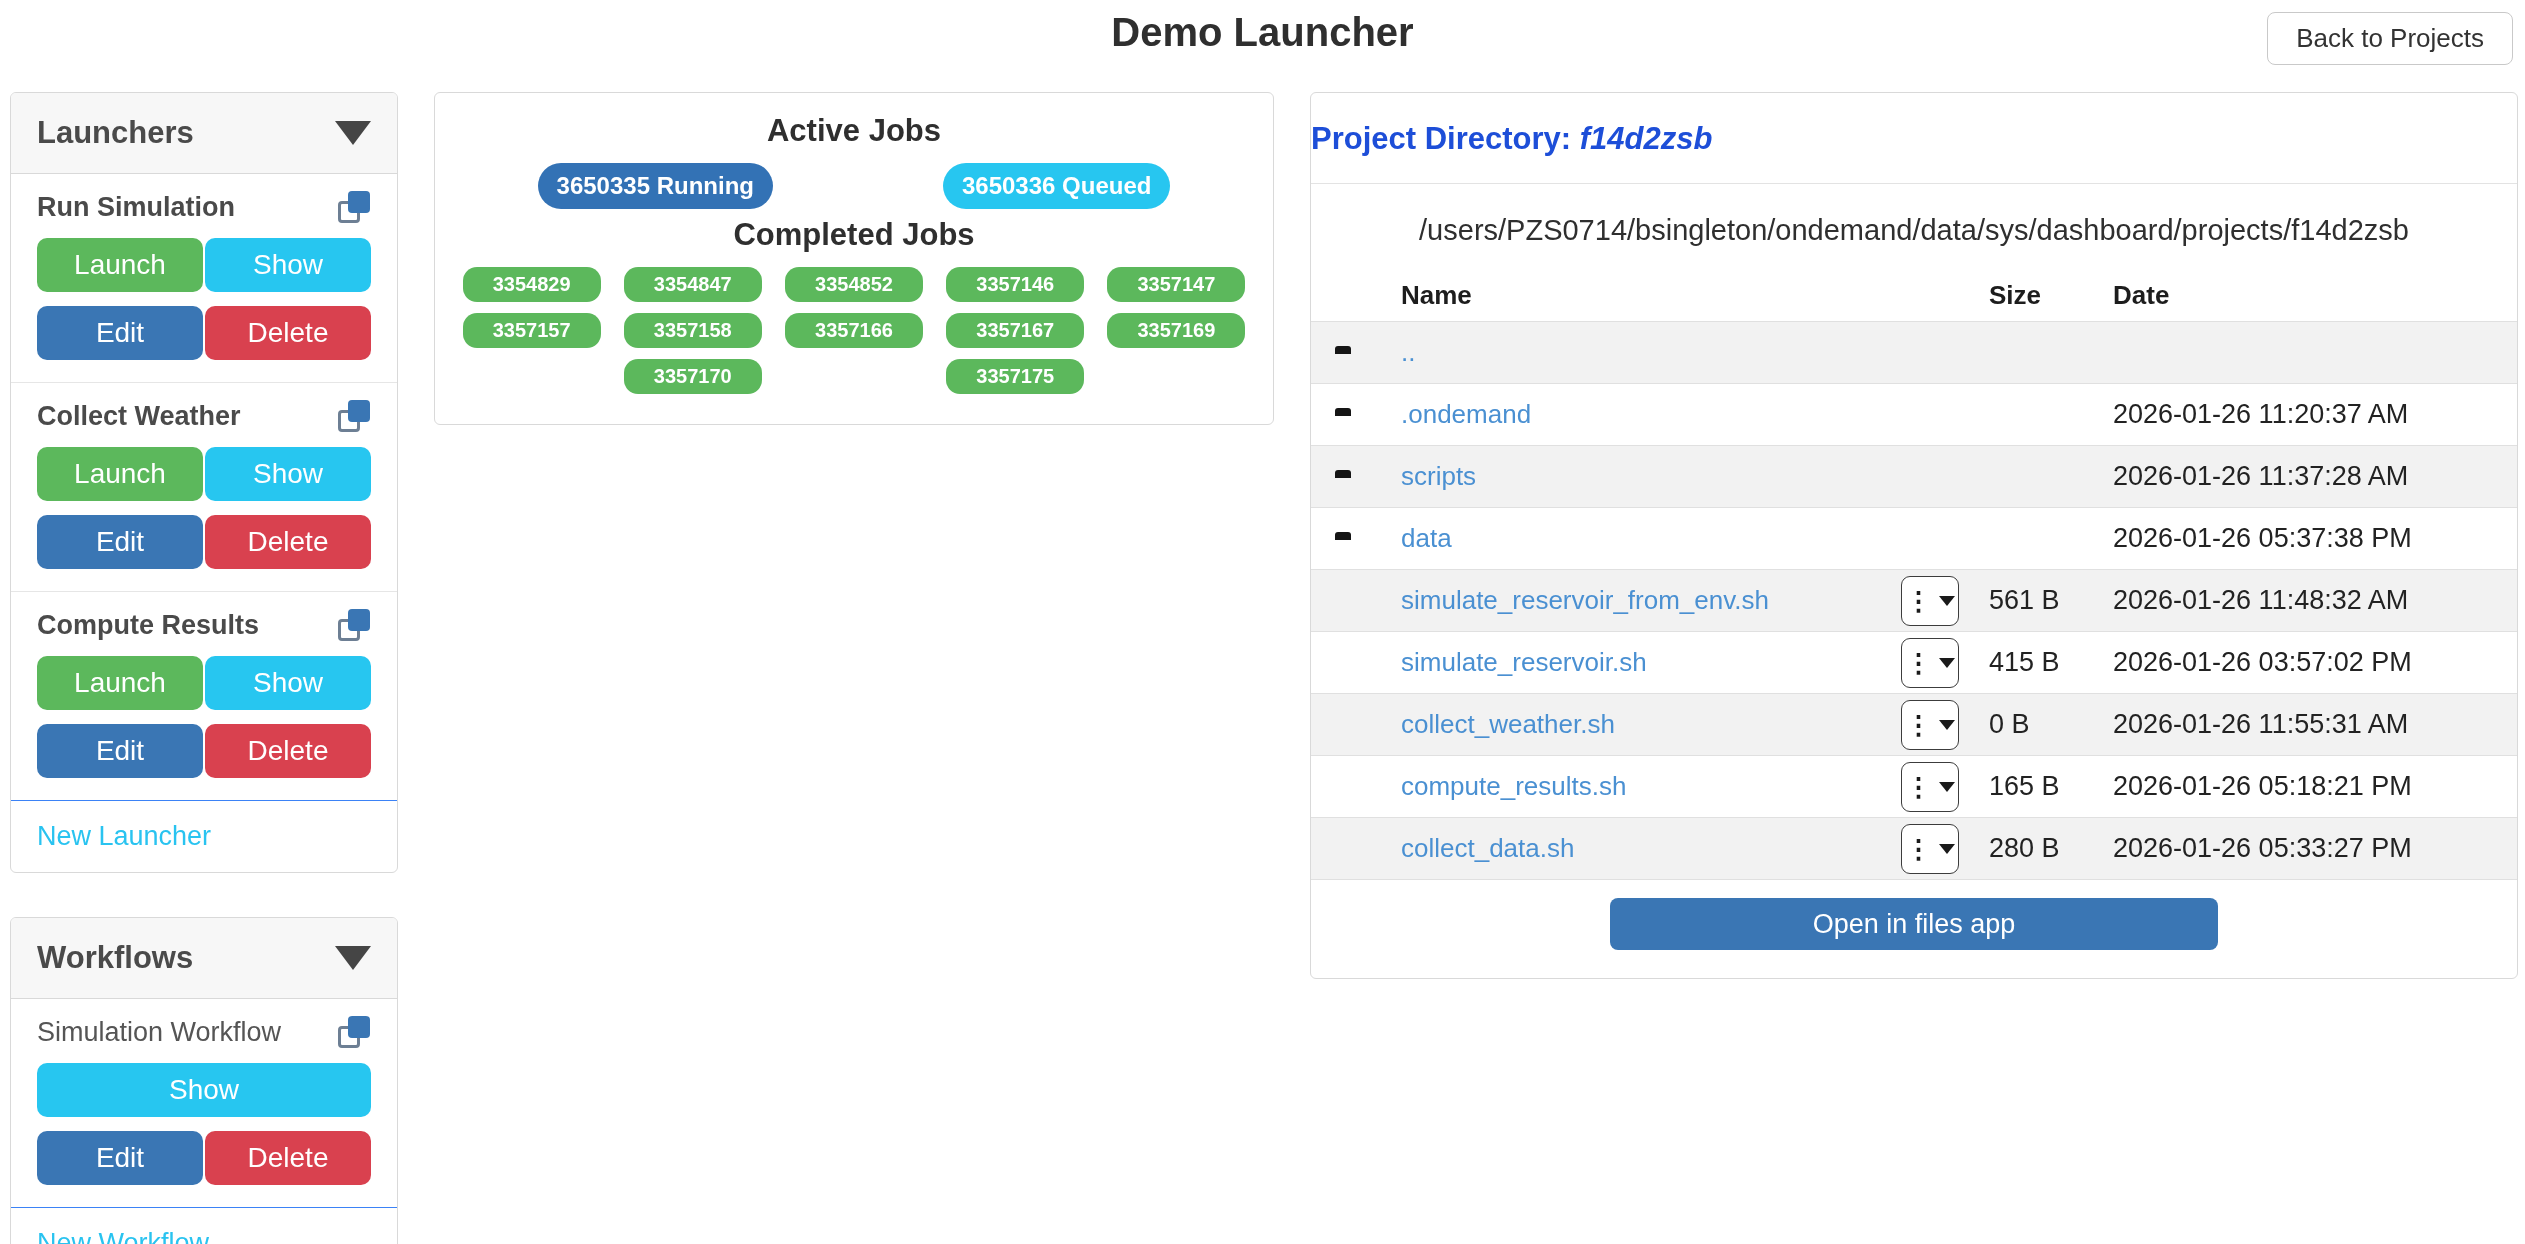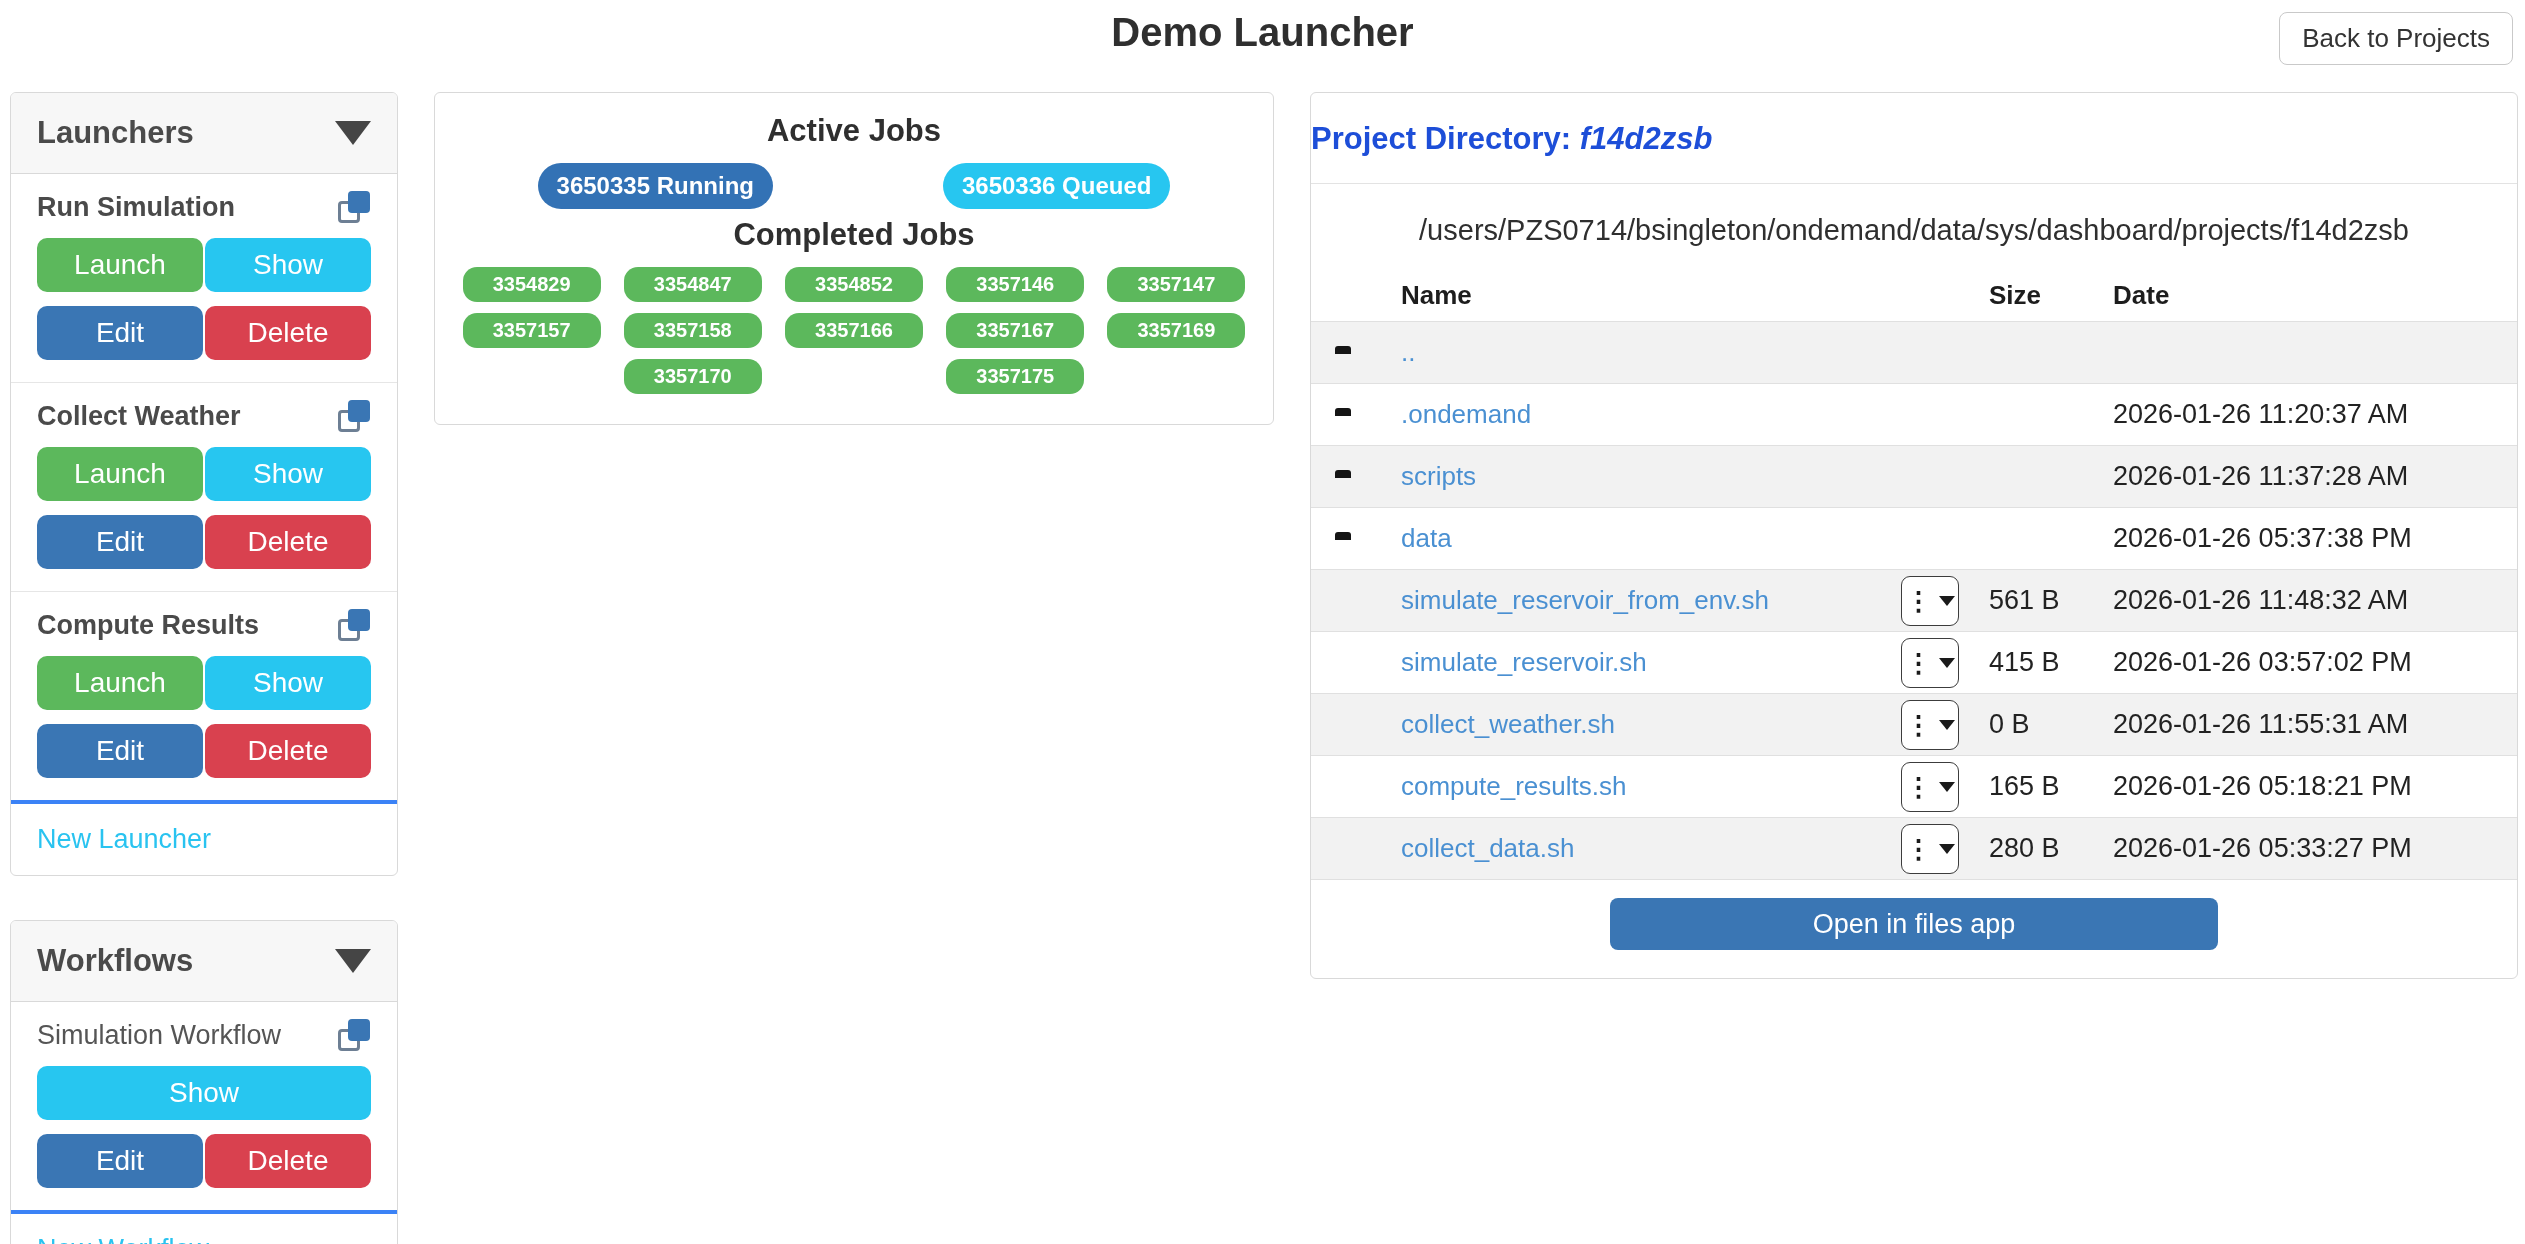--- a/index.html
+++ b/index.html
@@ -3,40 +3,40 @@
 <meta charset="utf-8">
 <style>
   * { margin:0; padding:0; box-sizing:border-box; }
   html,body { width:2525px; height:1244px; background:#ffffff; overflow:hidden;
     font-family:"Liberation Sans", sans-serif; color:#2d2d2d; }
 
   
   .page-header { position:relative; height:72px; padding-top:10px; }
   .page-title { text-align:center; font-size:40px; font-weight:bold; color:#2f2f2f; }
   .back-btn { position:absolute; right:12px; top:12px; background:#fff;
-    border:1px solid #c9c9c9; border-radius:8px; padding:10px 22px;
+    border:1px solid #c9c9c9; border-radius:8px; padding:10px 28px;
     font-size:26px; color:#333; font-family:inherit; cursor:pointer; }
 
   
   .main-row { display:flex; align-items:flex-start; padding:0 10px; margin-top:20px; gap:36px; }
   .col-left  { width:388px; flex:0 0 388px; }
   .col-mid   { width:840px; flex:0 0 840px; }
   .col-right { width:1208px; flex:0 0 1208px; }
 
   .panel { border:1px solid #d9d9d9; border-radius:6px; background:#fff; overflow:hidden; }
 
   
   .panel-header { background:#f7f7f7; border-bottom:1px solid #d9d9d9;
     padding:22px 26px; display:flex; justify-content:space-between; align-items:center; cursor:pointer; }
   .panel-header .ph-title { font-size:31px; font-weight:bold; color:#4a4a4a; }
   .caret-down { width:0; height:0; border-left:18px solid transparent;
     border-right:18px solid transparent; border-top:24px solid #454545; }
 
   .launcher-card { padding:16px 26px 22px 26px; border-bottom:1px solid #e6e6e6; }
-  .launcher-card:last-of-type { border-bottom:4px solid #3b82f6; }
+  .launcher-card:last-of-type { border-bottom:1px solid #3b82f6; }
   .card-title-row { display:flex; justify-content:space-between; align-items:center; margin-bottom:14px; }
   .card-title { font-size:27px; font-weight:bold; color:#4a4a4a; }
   .card-title.wf { font-weight:normal; color:#555; }
 
   .clone-icon { position:relative; width:34px; height:34px; cursor:pointer; flex:0 0 34px; }
   .clone-icon .back  { position:absolute; left:1px; bottom:1px; width:22px; height:22px;
     border:3px solid #6d7f94; border-radius:4px; }
   .clone-icon .front { position:absolute; right:1px; top:1px; width:22px; height:22px;
     background:var(--blue); border-radius:4px; }
 

